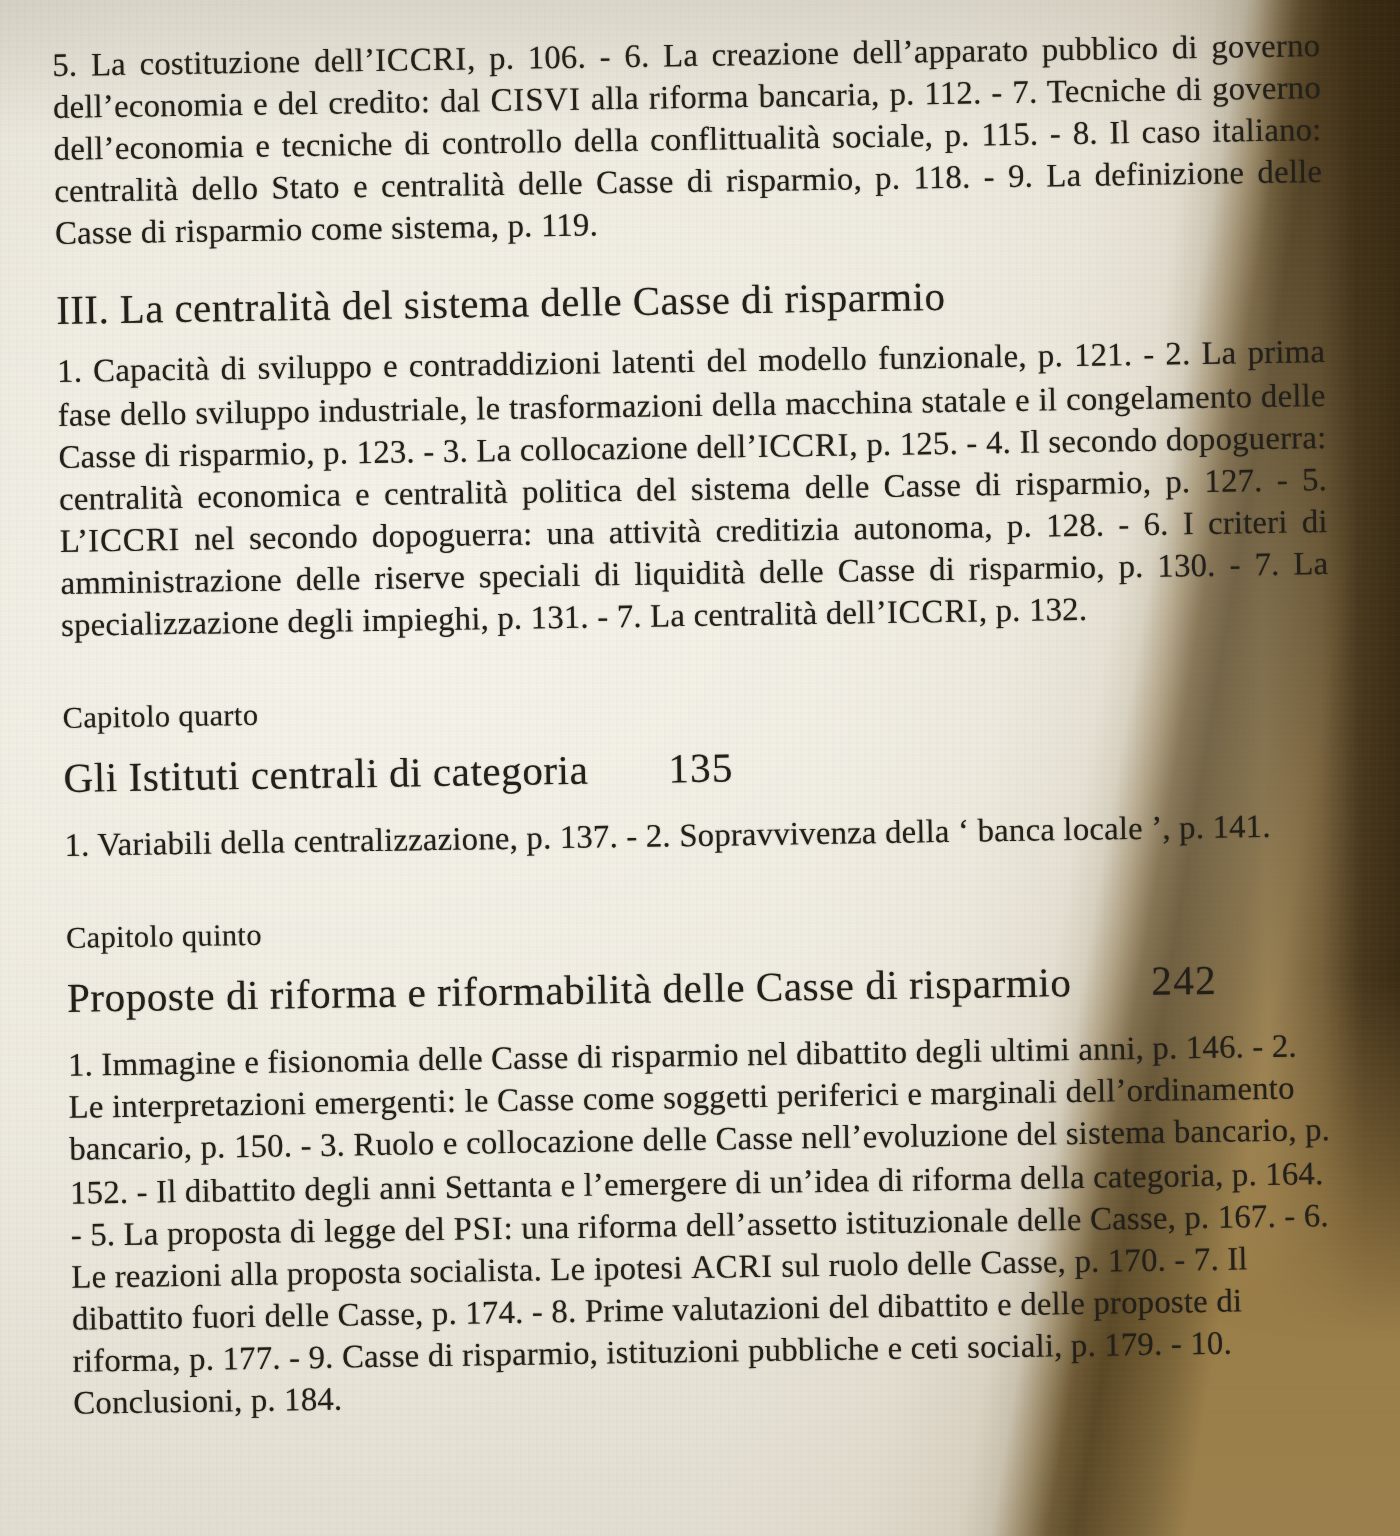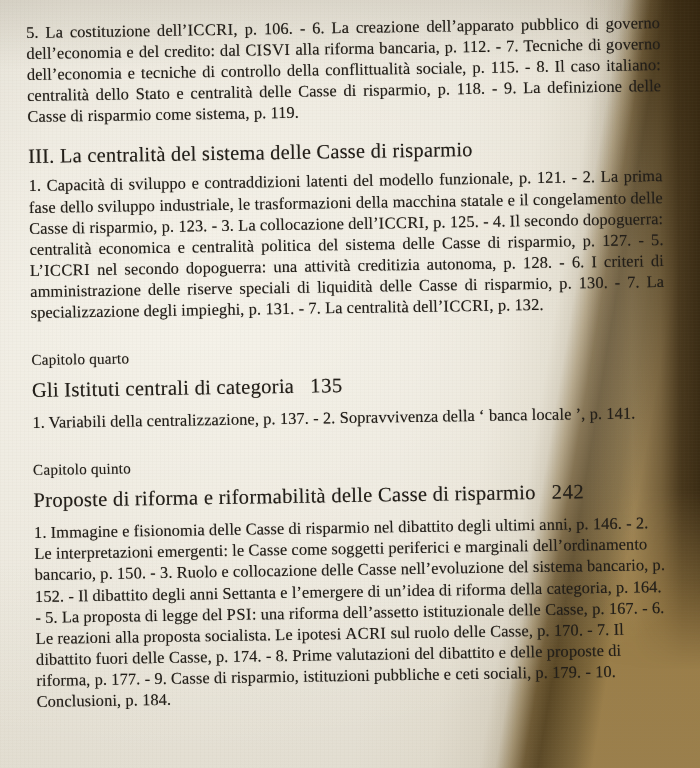--- a/index.html
+++ b/index.html
@@ -145,21 +145,21 @@
   
   .chapter-title {
     font-size: 20.6px;
     line-height: 25px;
     margin: 0 0 9px 0;
     letter-spacing: 0.25px;
     color: #231f19;
     text-shadow: 0 0 0.7px rgba(35,31,25,0.5);
   }
   .chapter-title .folio {
-    margin-left: 16px;
+    margin-left: 40px;
     letter-spacing: 0.6px;
   }
 
   .sc {
     font-variant: small-caps;
     letter-spacing: 0.45px;
     text-align: right;
   }
 
   .blk-1 { margin-bottom: 0; }

